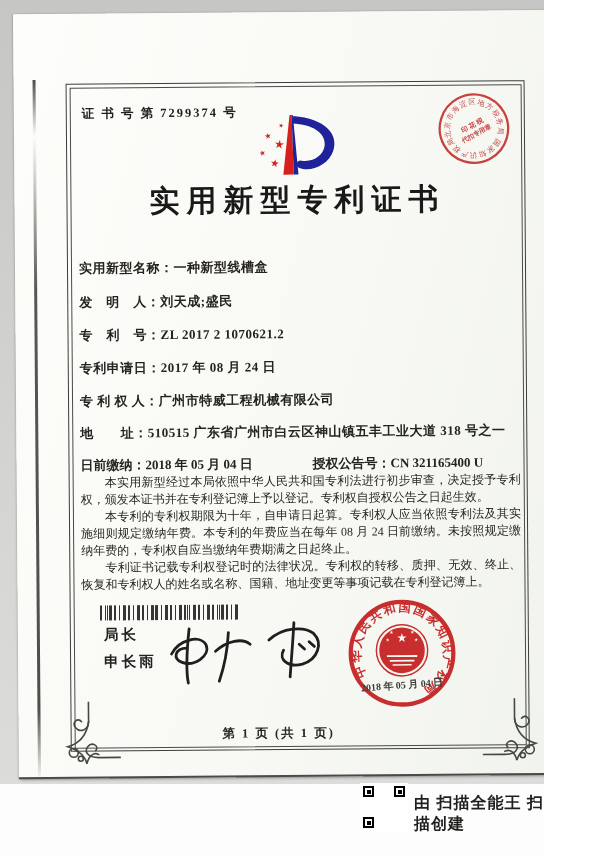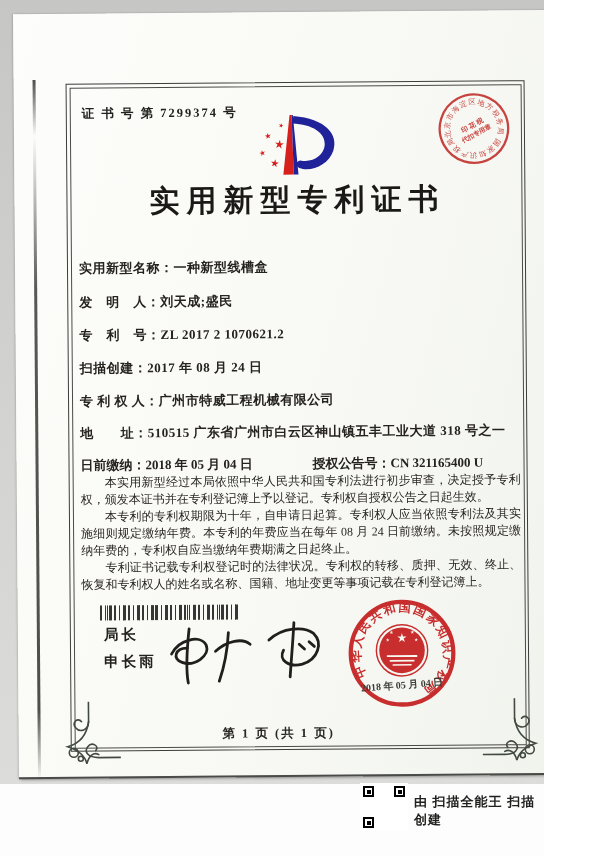--- a/index.html
+++ b/index.html
@@ -53,21 +53,21 @@
 
   .page-info{position:absolute;left:30px;top:713px;width:460px;text-align:center;font-size:12.5px;letter-spacing:2px;color:#2a2825;font-weight:600;}
 
   .qr{position:absolute;left:363px;top:786px;width:42px;height:42px;background:#fff;
     background-image:repeating-linear-gradient(0deg,#000 0 3px,#fff 3px 6px),repeating-linear-gradient(90deg,#000 0 3px,#fff 3px 7px);
     background-blend-mode:screen;outline:3px solid #fff;}
   .qr .f{position:absolute;width:11px;height:11px;border:2px solid #000;background:#fff;box-sizing:border-box;}
   .qr .f::after{content:"";position:absolute;inset:1.5px;background:#000;}
   .qr .f1{left:0;top:0}.qr .f2{right:0;top:0}.qr .f3{left:0;bottom:0}
   .scan-credit{position:absolute;left:414px;top:793px;font-family:"Liberation Sans","DejaVu Sans",sans-serif;
-    font-size:13px;font-weight:700;letter-spacing:1px;color:#1f1f1d;}
+    font-size:16px;font-weight:700;letter-spacing:1px;color:#1f1f1d;}
 
   svg text{font-family:"Liberation Serif","DejaVu Serif",serif;}
 </style>
 </head>
 <body>
 
 <div class="shot">
   <div class="scan-bg"></div>
   <div class="below-bg"></div>
 
@@ -136,21 +136,21 @@
       <div class="frow r1">
         <span class="lbl">实用新型名称：</span><span class="val">一种新型线槽盒</span>
       </div>
       <div class="frow r2">
         <span class="lbl">发　明　人：</span><span class="val">刘天成;盛民</span>
       </div>
       <div class="frow r3">
         <span class="lbl">专　利　号：</span><span class="val">ZL 2017 2 1070621.2</span>
       </div>
       <div class="frow r4">
-        <span class="lbl">扫描创建：</span><span class="val">2017 年 08 月 24 日</span>
+        <span class="lbl">专利申请日：</span><span class="val">2017 年 08 月 24 日</span>
       </div>
       <div class="frow r5">
         <span class="lbl">专 利 权 人：</span><span class="val">广州市特威工程机械有限公司</span>
       </div>
       <div class="frow r6">
         <span class="lbl">地　　址：</span><span class="val">510515 广东省广州市白云区神山镇五丰工业大道 318 号之一</span>
       </div>
     </div>
 
     <div class="grant">

